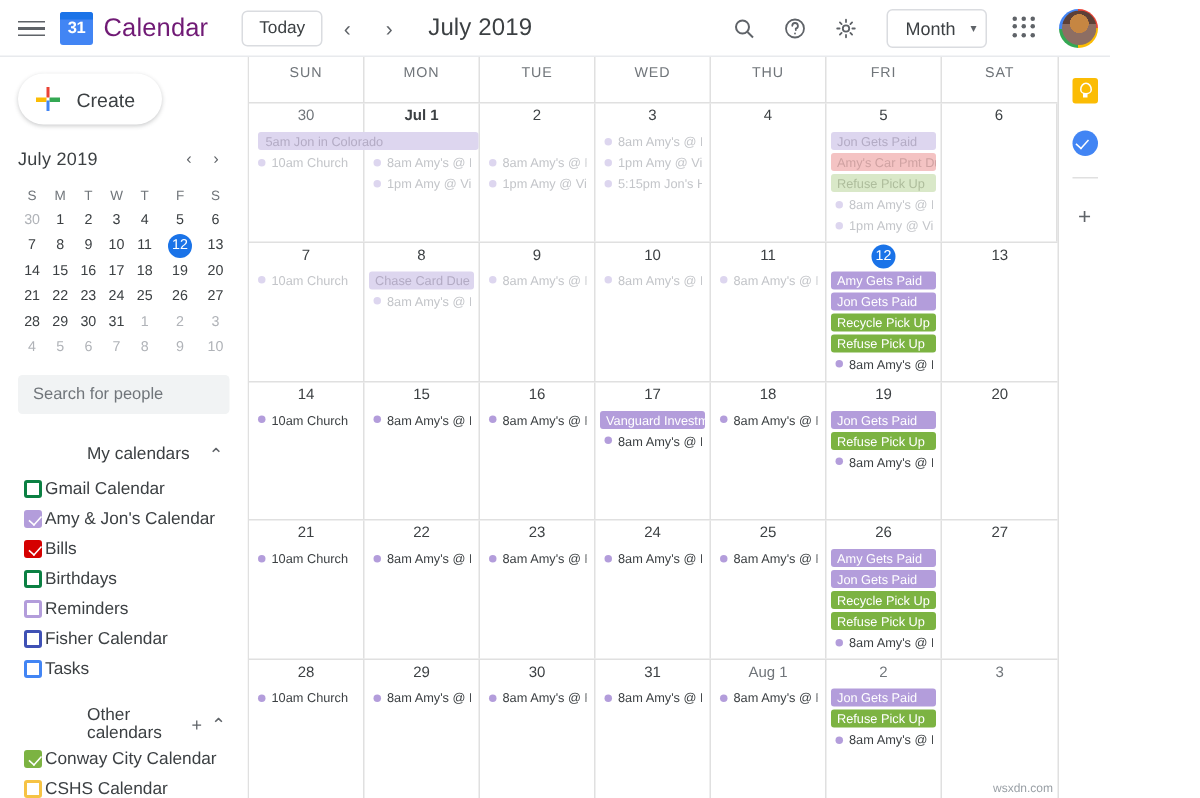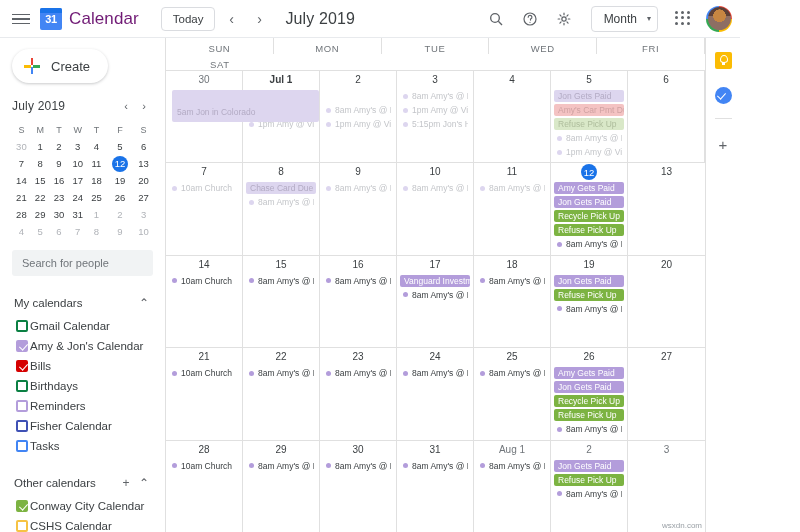--- a/index.html
+++ b/index.html
@@ -121,39 +121,39 @@
     margin: 10px 12px 0 12px; height: 26px; background:#f1f3f4; border-radius:3px;
     display:flex; align-items:center; padding:0 10px; font-size:11px; color:#70757a;
     cursor:text;
     text-align:right;
   }
   .cal-section { margin-top: 14px; }
   .sec-head {
     display:flex; align-items:center; height: 26px; padding: 0 12px 0 14px;
     font-size: 11.5px; color: #3c4043; cursor:pointer;
   }
-  .sec-head .t { flex:1 1 auto; }
+  .sec-head .t { flex:1 1 auto;margin-left:44px; }
   .sec-ic { width:18px; height:18px; display:flex; align-items:center; justify-content:center;
             color:#5f6368; font-size:12px; cursor:pointer;}
   .cal-item {
     display:flex; align-items:center; gap: 2px; height: 20px;
     padding: 0 12px 0 16px; font-size: 11.5px; color: #3c4043; cursor:pointer;
   }
   .cbox {
     width: 12px; height: 12px; border-radius: 2px; border: 2px solid; flex:0 0 12px;
     position:relative; background:#fff;
   }
   .cbox.checked::after {
     content:""; position:absolute; left:2.5px; top:0px; width:4px; height:7px;
     border:solid #fff; border-width: 0 1.6px 1.6px 0; transform: rotate(42deg);
   }
 
   
   .gridwrap { flex: 1 1 auto; display:flex; flex-direction:column; min-width:0; border-left:1px solid #e0e0e0;}
-  .dow-row { display: grid; grid-template-columns: repeat(5, 1fr); flex:0 0 30px; }
+  .dow-row { display: grid; grid-template-columns: repeat(7, 1fr); flex:0 0 30px; }
   .dow {
     text-align: center; font-size: 9.5px; color: #70757a; letter-spacing: .6px;
     padding-top: 5px; border-right: 1px solid #e0e0e0;
   }
   .dow:last-child { border-right: none; }
 
   .weeks { flex: 1 1 auto; display: flex; flex-direction: column; min-height: 0; }
   .week { flex: 1 1 0; display: grid; grid-template-columns: repeat(7, 1fr);
           border-top: 1px solid #e0e0e0; min-height:0; position:relative; }
   .daycell {
@@ -186,21 +186,21 @@
   .ev.chip.faded.red    { background: #f4c3c3; color:#cfa2a2; }
   .ev.dot {
     display:flex; align-items:center; gap: 4px; color:#3c4043; padding: 0 2px 0 3px;
   }
   .ev.dot .d { width: 5px; height: 5px; border-radius:50%; background:#b39ddb; flex:0 0 5px; }
   .ev.dot .tx { overflow:hidden; white-space:nowrap; }
   .ev.dot.faded { color:#c3c5c9; }
   .ev.dot.faded .d { background:#ddd6ef; }
   .ev.span {
     position:absolute; left:3px; height:12px; border-radius:2px;
-    font-size:8.5px; line-height:12px; padding:16px 5px; white-space:nowrap;
+    font-size:8.5px; line-height:12px; padding:0 5px; white-space:nowrap;
     overflow:hidden; cursor:pointer; z-index:2;
   }
 
   
   .rail {
     width: 35px; flex: 0 0 35px; border-left: 1px solid #e0e0e0; background:#fff;
     display:flex; flex-direction:column; align-items:center; padding-top: 14px; gap: 18px;
   }
   .rail .app-ic { width: 17px; height: 17px; border-radius: 3px; cursor:pointer;
                   display:flex; align-items:center; justify-content:center; font-size:10px; color:#fff;}
@@ -433,20 +433,21 @@
           </div>
       </div>
     </div>
 
     <div class="gridwrap">
       <div class="dow-row" id="dow-row">
           <div class="dow">SUN</div>
           <div class="dow">MON</div>
           <div class="dow">TUE</div>
           <div class="dow">WED</div>
+          <div class="dow">THU</div>
           <div class="dow">FRI</div>
           <div class="dow">SAT</div>
         </div>
       <div class="weeks" id="weeks">
           <div class="week">
             <div class="daycell">
               <div class="daynum muted">30</div>
               <div class="ev" style="visibility: hidden;"></div>
               <div class="ev dot faded">
                 <span class="d"></span>

